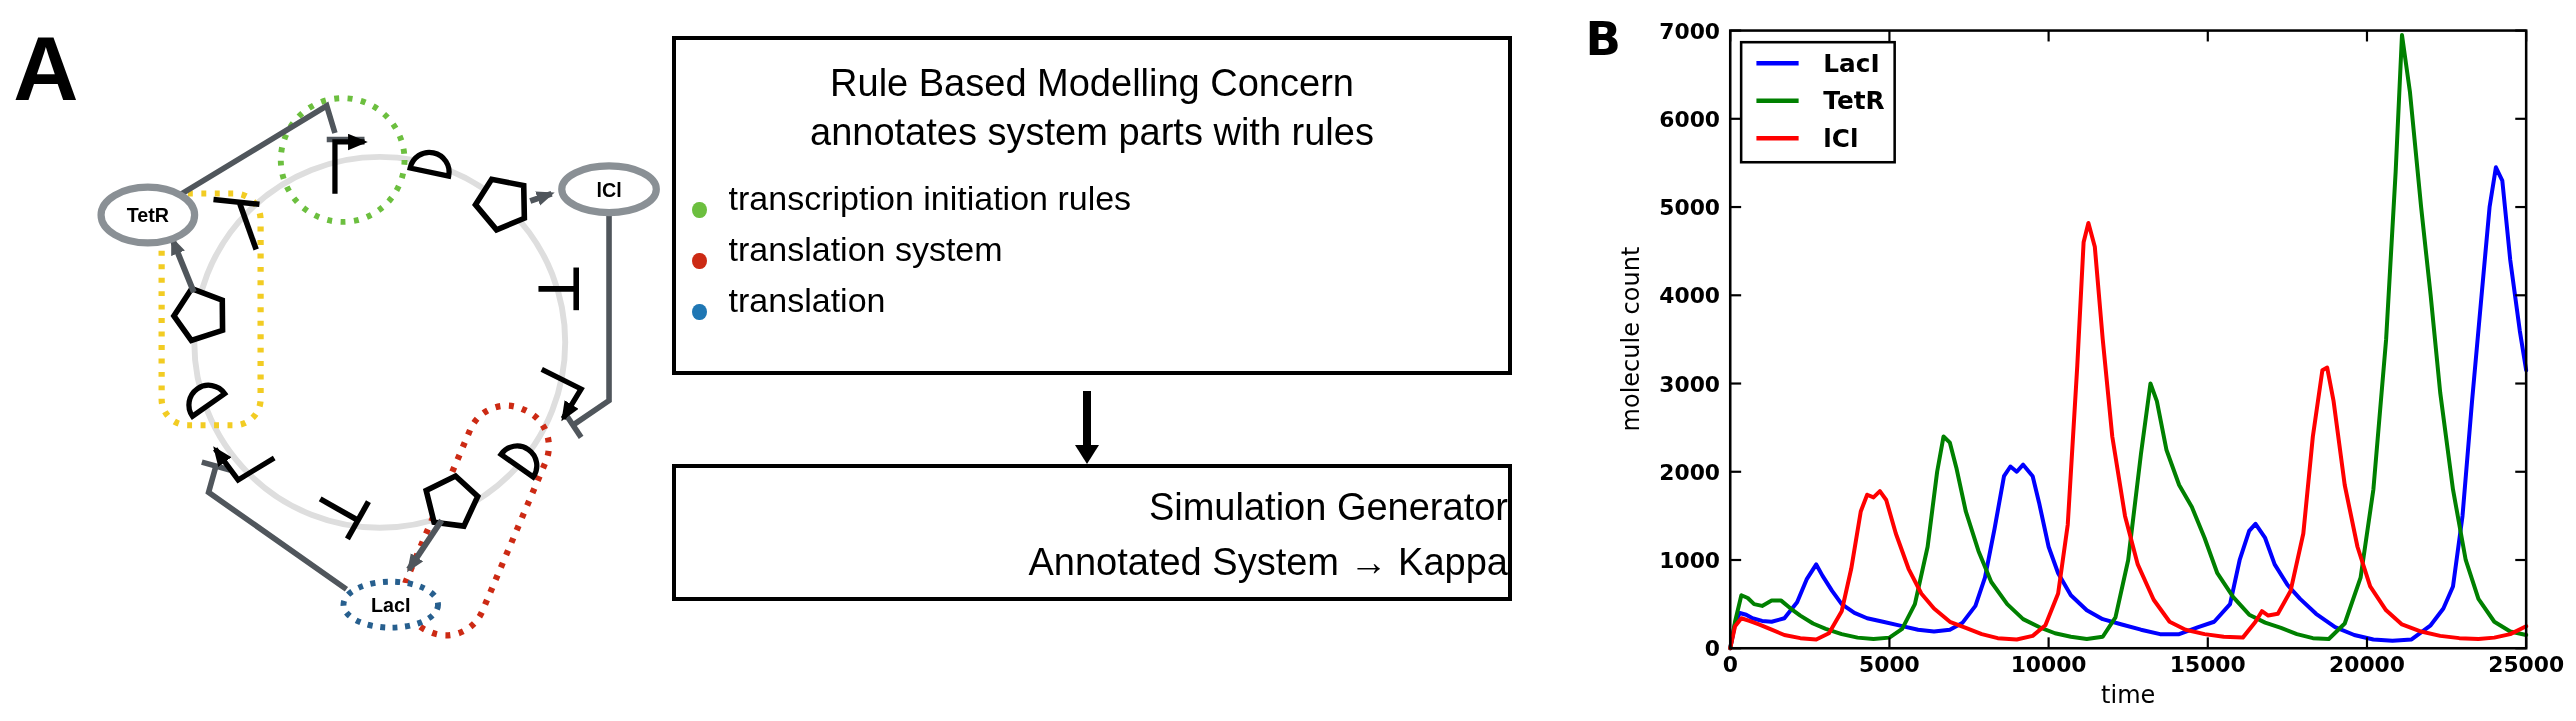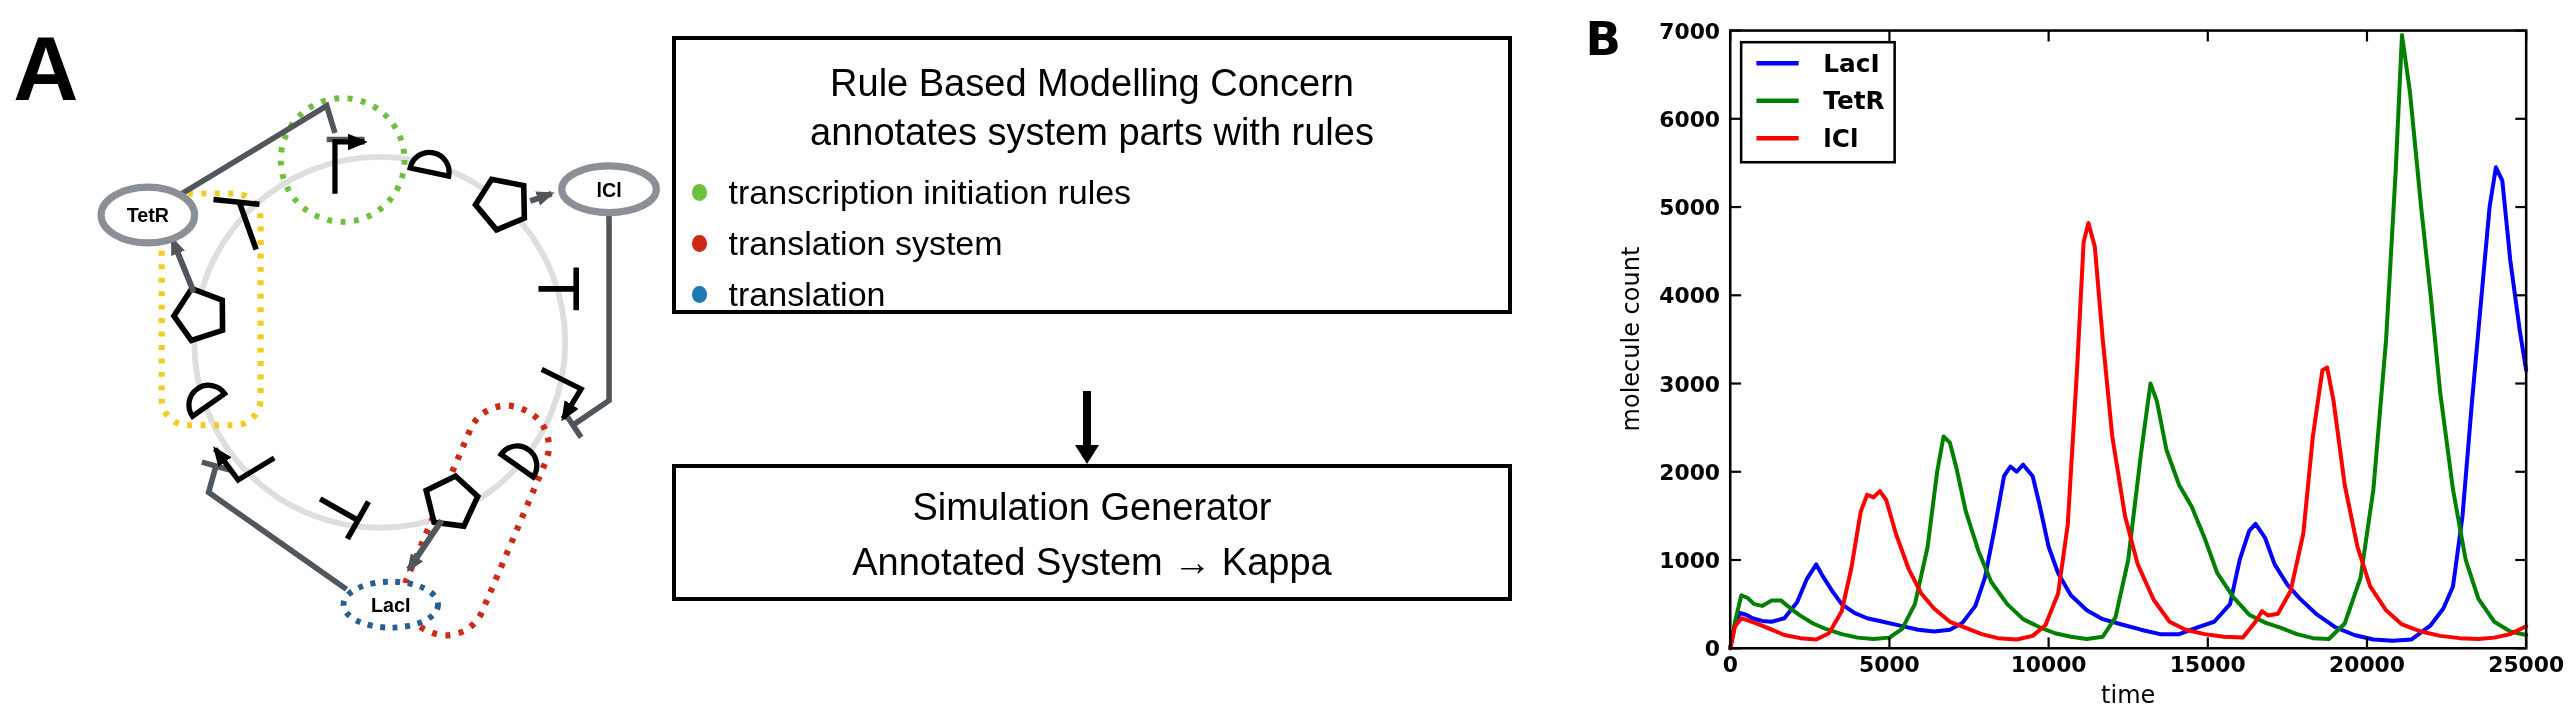--- a/index.html
+++ b/index.html
@@ -7,27 +7,27 @@
         font-family:"Liberation Sans",sans-serif;color:#000;}
   svg{display:block;}
   #panelA{position:absolute;left:0;top:0;}
   #panelA text{font-family:"Liberation Sans",sans-serif;}
   .node-label{font-size:12px;font-weight:bold;fill:#000;}
   .panel-letter-a{font-size:55px;font-weight:bold;fill:#000;}
   .gray-line{stroke:#50565c;fill:none;}
   .black-line{stroke:#000;fill:none;}
   .glyph{stroke:#000;fill:#fff;}
   .box{position:absolute;left:672px;width:840px;border:4.4px solid #000;box-sizing:border-box;background:#fff;}
-  #concern-box{top:36px;height:278px;}
+  #concern-box{top:36px;height:339px;}
   #generator-box{top:464px;height:137px;}
   .box-title{font-size:38px;line-height:49px;text-align:center;margin-top:19px;}
   .bullets{margin-top:10.2px;}
-  .bullet{font-size:34px;height:51px;display:flex;align-items:center;padding-left:16px;}
+  .bullet{font-size:34px;height:51px;display:flex;align-items:flex-end;padding-left:16px;}
   .bullet .dot{width:14.6px;height:16.7px;border-radius:50%;margin-right:22px;flex:none;}
-  .gen-line{font-size:38px;line-height:55px;text-align:center;}
+  .gen-line{font-size:38px;line-height:55px;text-align:right;}
   #generator-box .inner{padding-top:11.6px;}
   #flow-arrow-stem{position:absolute;left:1083px;top:391px;width:8px;height:55px;background:#000;}
   #flow-arrow-head{position:absolute;left:1075px;top:445px;width:0;height:0;
     border-left:12.4px solid transparent;border-right:12.4px solid transparent;border-top:19.7px solid #000;}
   #chartB{position:absolute;left:1572px;top:0;}
   #chartB text{font-family:"DejaVu Sans",sans-serif;fill:#000;}
   .axis-label{font-size:33px;}
   .panel-letter-b{font-size:64px;font-weight:bold;}
 </style>
 </head>

